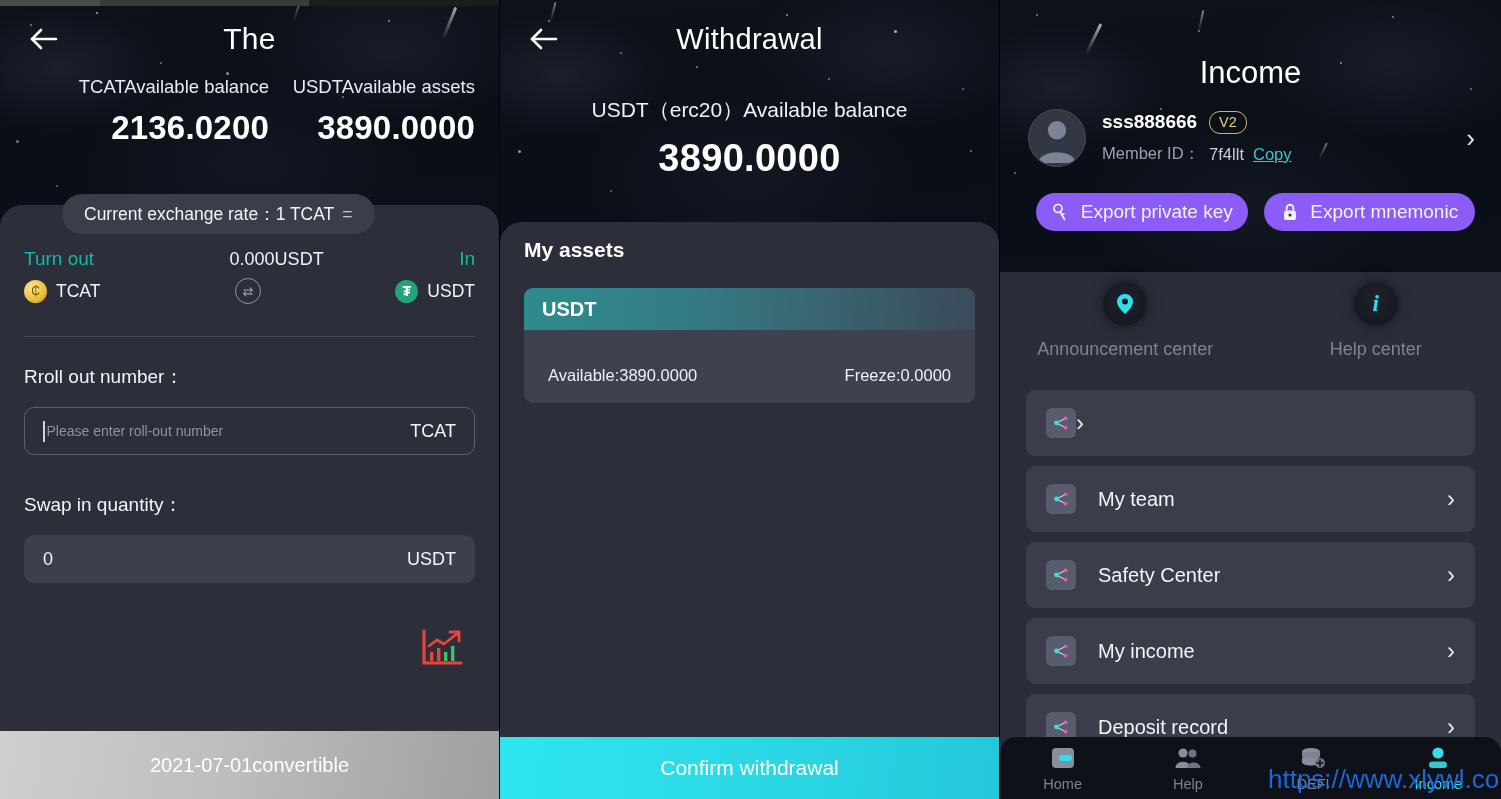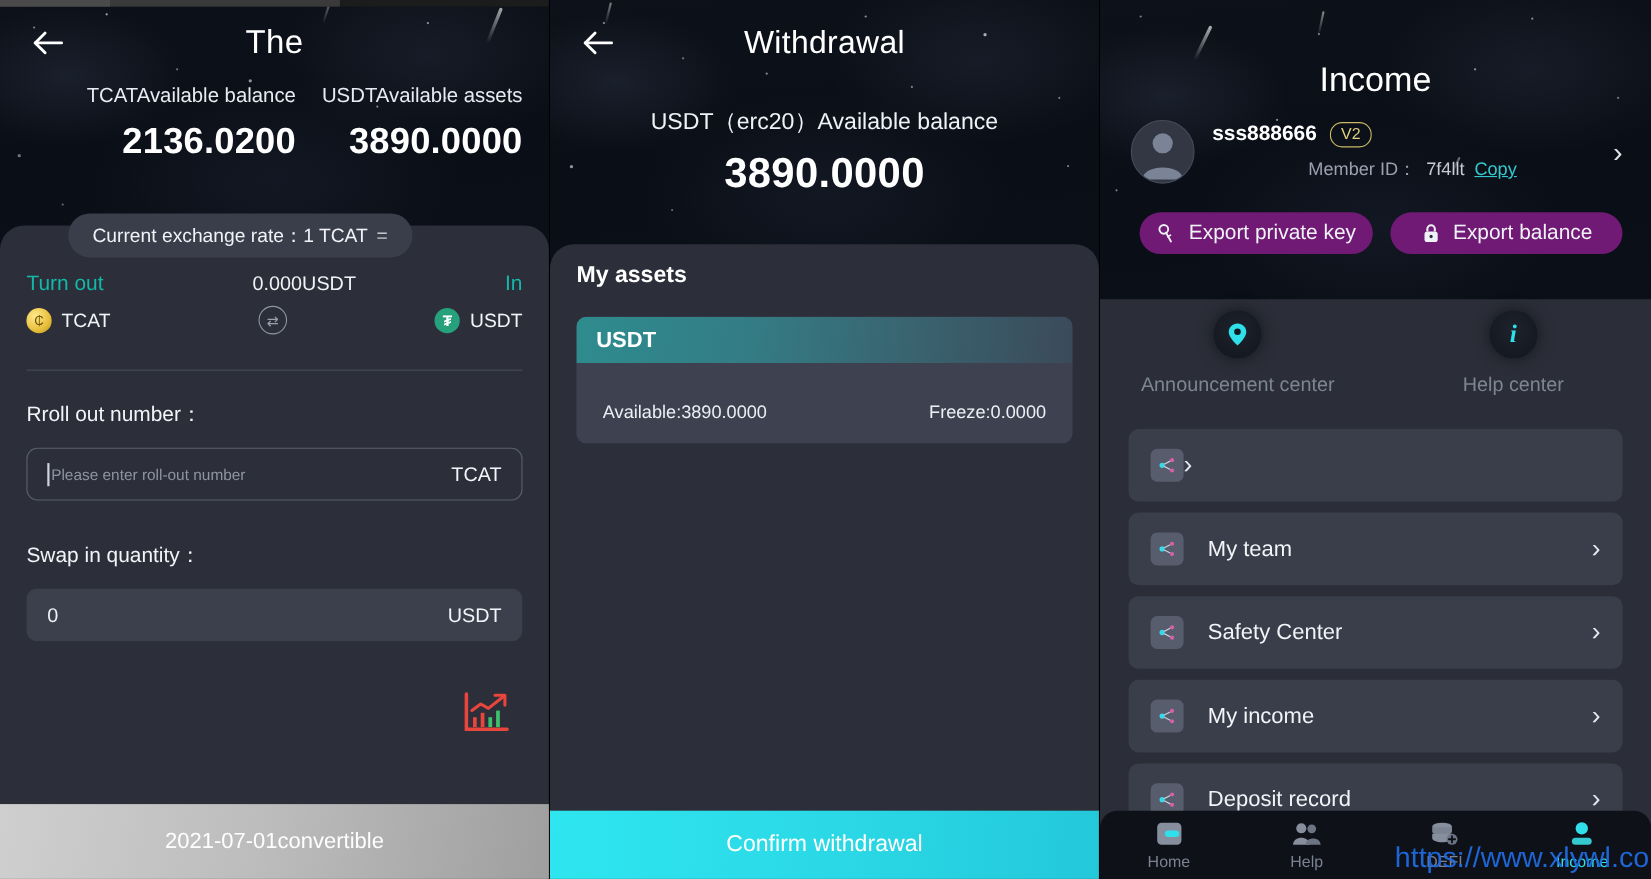--- a/index.html
+++ b/index.html
@@ -169,29 +169,29 @@
     background:#323743; border:1px solid #464c5c;
     display:flex;align-items:flex-end;justify-content:center; overflow:hidden;
   }
   .pinfo { margin-left:16px; flex:1; }
   .prow1 { display:flex; align-items:flex-start; gap:12px; }
   .uname { color:#fff; font-size:19px; font-weight:700; }
   .vbadge {
     border:1.4px solid #c9b964; color:#e2d27c; font-size:14.5px;
     border-radius:11px; padding:1px 9px; line-height:1.35;
   }
-  .prow2 { margin-top:9px; display:flex; align-items:center; gap:9px;justify-content:center; }
+  .prow2 { margin-top:9px; display:flex; align-items:center; gap:9px; }
   .mid-l { color:#9aa1b0; font-size:16.5px; }
   .mid-v { color:#c7ccd6; font-size:16.5px; }
   .copy { color:#37c8cf; font-size:16.5px; text-decoration:underline; cursor:pointer; }
   .pchev { color:#dfe3ea; font-size:26px; font-weight:300; cursor:pointer; }
 
   .exports { position:relative; z-index:6; display:flex; gap:16px; padding:26px 26px 0 36px; }
   .ebtn {
-    flex:1; height:38px; border-radius:19px; background:#701a75;
+    flex:1; height:38px; border-radius:19px; background:#8b5cf6;
     display:flex; align-items:center; justify-content:center; gap:10px;
     color:#f0f2f7; font-size:19px; white-space:nowrap; cursor:pointer;
   }
   .ebtn svg { flex:none; }
 
   .p3sheet {
     position:absolute; left:0; right:0; top:272px; bottom:0;
     background:#2b2e38; z-index:4;
   }
   .shortcuts { position:absolute; z-index:7; left:0; right:0; top:282px; display:flex; }
@@ -447,21 +447,21 @@
           <path d="M10.6 13 L13 11.8" stroke="#eef1f6" stroke-width="1.6" stroke-linecap="round"></path>
         </svg>
         <span>Export private key</span>
       </div>
       <div class="ebtn">
         <svg width="20" height="20" viewBox="0 0 20 20">
           <rect x="4" y="8.5" width="12" height="9.5" rx="2.6" fill="#f0f2f7"></rect>
           <path d="M6.6 8.5 V6.2 a3.4 3.4 0 0 1 6.8 0 V8.5" fill="none" stroke="#f0f2f7" stroke-width="1.9"></path>
           <circle cx="10" cy="13" r="1.5" fill="#2b2e38"></circle>
         </svg>
-        <span>Export balance</span>
+        <span>Export mnemonic</span>
       </div>
     </div>
 
     <div class="p3sheet"></div>
 
     <div class="shortcuts">
       <div class="sc">
         <div class="circ">
           <svg width="22" height="24" viewBox="0 0 22 24">
             <path d="M11 2 C6.6 2 3 5.5 3 9.8 C3 15.2 11 22 11 22 C11 22 19 15.2 19 9.8 C19 5.5 15.4 2 11 2 Z" fill="#2fe0ea"></path>

